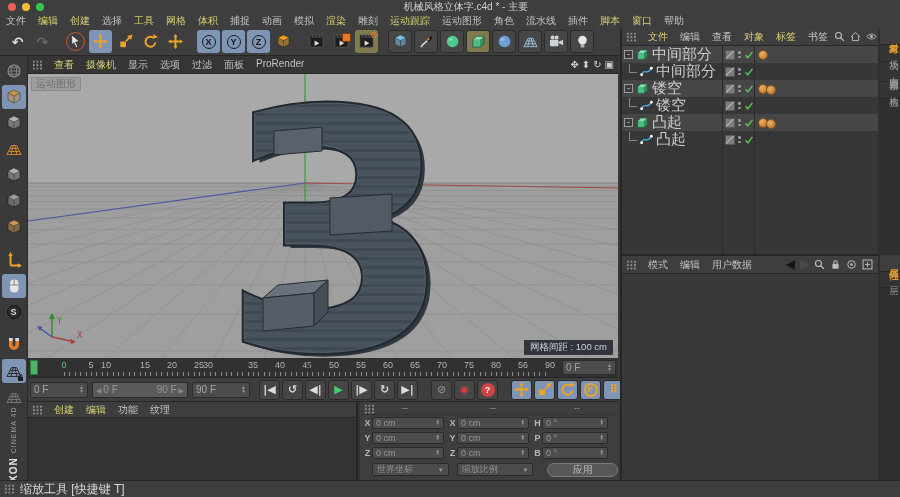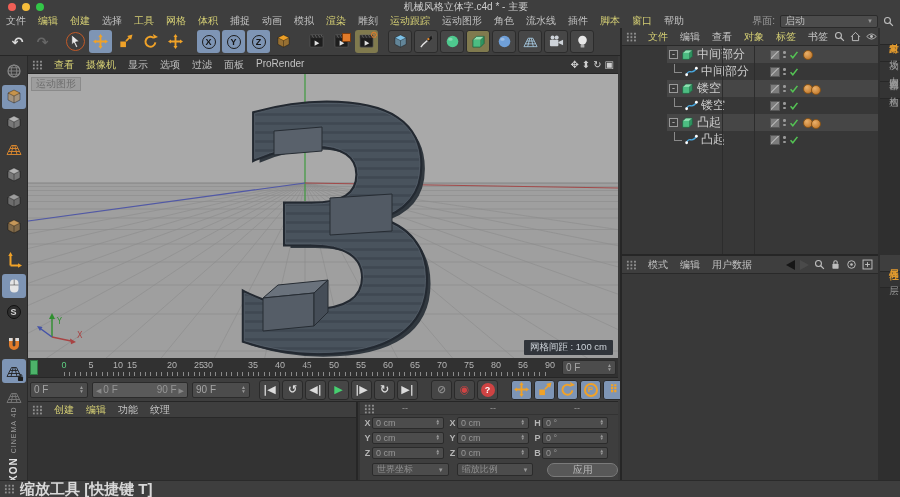--- a/index.html
+++ b/index.html
@@ -111,21 +111,21 @@
   #apply-btn{width:72px;height:14px;border-radius:8px;background:#585858;border:1px solid #7a7a7a;color:#bdbdbd;
              display:flex;align-items:center;justify-content:center;font-size:10px;box-sizing:border-box;margin-left:6px;}
   
   #right-panel{position:absolute;left:620px;top:28px;width:258px;height:452px;background:#363636;
                border-left:2px solid #262626;box-sizing:border-box;}
   #om-header,#am-header{height:17px;background:#3e3e3e;border-bottom:1px solid #292929;display:flex;align-items:center;}
   .hicons{margin-left:auto;display:flex;align-items:center;gap:5px;padding-right:5px;}
   .hicons .ic{width:11px;height:11px;}
   #om-body{position:relative;height:208px;background:#373737;overflow:hidden;}
   .colsep{position:absolute;top:0;bottom:0;width:1px;background:#2c2c2c;}
-  .orow{height:17px;display:flex;align-items:center;color:#cccccc;font-size:12px;position:relative;margin-left:45px;}
+  .orow{height:17px;display:flex;align-items:center;color:#cccccc;font-size:15px;position:relative;}
   .orow.parent{background:#464646;}
   .oname{width:100px;display:flex;align-items:center;overflow:hidden;flex:none;}
   .exp{width:9px;height:9px;border:1px solid #9a9a9a;background:#3c3c3c;color:#cfcfcf;font-size:9px;line-height:7px;
        text-align:center;margin:0 3px 0 2px;box-sizing:border-box;flex:none;}
   .exp::before{content:"-";}
   .conn{width:7px;height:8px;border-left:1px solid #8a8a8a;border-bottom:1px solid #8a8a8a;margin:0 3px 6px 7px;flex:none;}
   .oicon{width:13px;height:13px;margin-right:3px;flex:none;}
   .olabel{white-space:nowrap;}
   .otoggles{width:32px;display:flex;align-items:center;flex:none;padding-left:3px;box-sizing:border-box;}
   .sq{width:8px;height:8px;border:1px solid #585858;background:
@@ -145,21 +145,21 @@
   
   #side-strip{position:absolute;left:878px;top:28px;width:22px;height:452px;background:#2f2f2f;}
   .vtab{writing-mode:vertical-rl;text-orientation:mixed;width:20px;margin-left:2px;padding:7px 0;text-align:center;
         color:#9a9a9a;background:#343434;border-bottom:1px solid #272727;font-size:9.5px;letter-spacing:1px;
         box-sizing:border-box;}
   .vtab.active{background:#3e3e3e;color:#e0992e;font-weight:bold;}
   #side-tabs-bottom{position:absolute;left:0;top:227px;width:22px;}
   
   #statusbar{position:absolute;left:0;top:480px;width:900px;height:17px;background:#3e3e3e;
              border-top:1px solid #2a2a2a;display:flex;align-items:center;box-sizing:border-box;}
-  #status-text{color:#d8d8d8;font-size:15px;font-weight:bold;}
+  #status-text{color:#d8d8d8;font-size:12px;}
 </style>
 </head>
 <body>
 
 <svg width="0" height="0" style="position:absolute" aria-hidden="true">
 <defs>
   <g id="s-cursor">
         <path d="M4 1 L12 8 L8 8.6 L10.4 13.6 L8.6 14.5 L6.3 9.4 L4 11.5 Z" fill="currentColor" stroke="#222" stroke-width=".6"></path>
       </g>
   <g id="s-move">
@@ -295,29 +295,20 @@
         <span class="mi">雕刻</span>
         <span class="mi hl">运动跟踪</span>
         <span class="mi">运动图形</span>
         <span class="mi">角色</span>
         <span class="mi">流水线</span>
         <span class="mi">插件</span>
         <span class="mi hl">脚本</span>
         <span class="mi hl">窗口</span>
         <span class="mi">帮助</span>
       </span>
-    <span id="menubar-right">
-      <span id="iface-label">界面:</span>
-      <span id="iface-drop">
-        <span>启动</span>
-      </span>
-      <svg class="ic" style="width:11px;height:11px;color:#bdbdbd" viewBox="0 0 16 16">
-          <use href="#s-magnifier"></use>
-        </svg>
-    </span>
   </div>
 
   <div id="toolbar">
       <div class="tbtn">
         <span class="glyph" style="color: rgb(220, 220, 220);">↶</span>
       </div>
       <div class="tbtn">
         <span class="glyph" style="color: rgb(103, 103, 103);">↷</span>
       </div>
       <div class="tbtn ring" style="margin-left: 9px;">
@@ -588,22 +579,22 @@
       <span id="vp-view-label">运动图形</span>
       <span id="vp-grid-label">网格间距 : 100 cm</span>
     </div>
   </div>
 
   <div id="timeline">
     <div id="playhead"></div>
     <div id="ruler-labels">
         <span class="rlab zero" style="left: 36px;">0</span>
         <span class="rlab" style="left: 63px;">5</span>
-        <span class="rlab" style="left: 90px;">10</span>
-        <span class="rlab" style="left: 104px;">15</span>
+        <span class="rlab" style="left: 78px;">10</span>
+        <span class="rlab" style="left: 117px;">15</span>
         <span class="rlab" style="left: 144px;">20</span>
         <span class="rlab" style="left: 171px;">25</span>
         <span class="rlab" style="left: 180px;">30</span>
         <span class="rlab" style="left: 225px;">35</span>
         <span class="rlab" style="left: 252px;">40</span>
         <span class="rlab" style="left: 279px; font-family: Liberation Serif, serif;">45</span>
         <span class="rlab" style="left: 306px;">50</span>
         <span class="rlab" style="left: 333px;">55</span>
         <span class="rlab" style="left: 360px;">60</span>
         <span class="rlab" style="left: 387px;">65</span>

